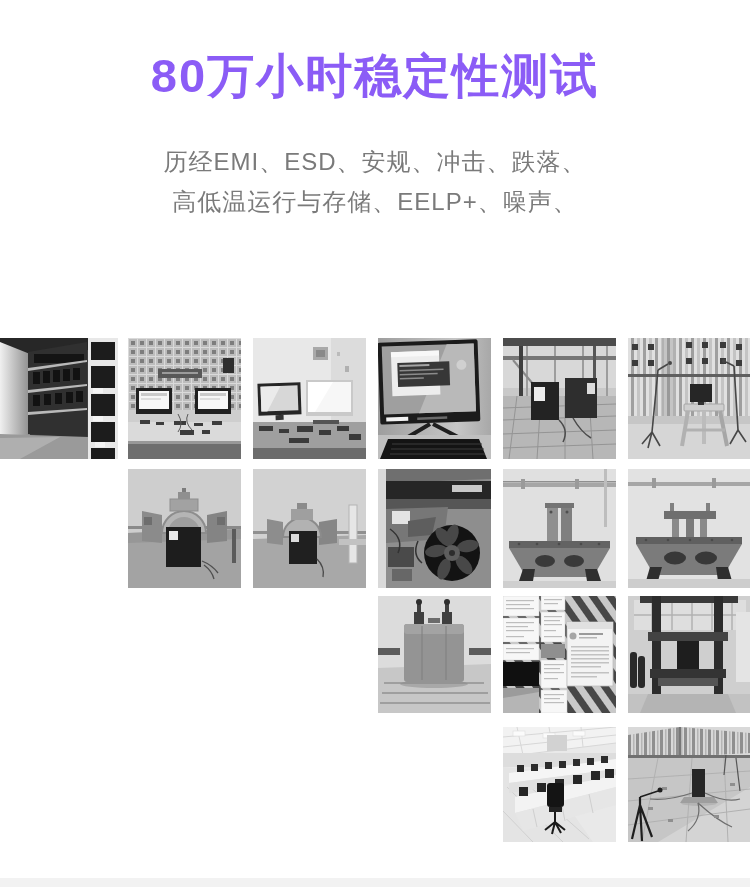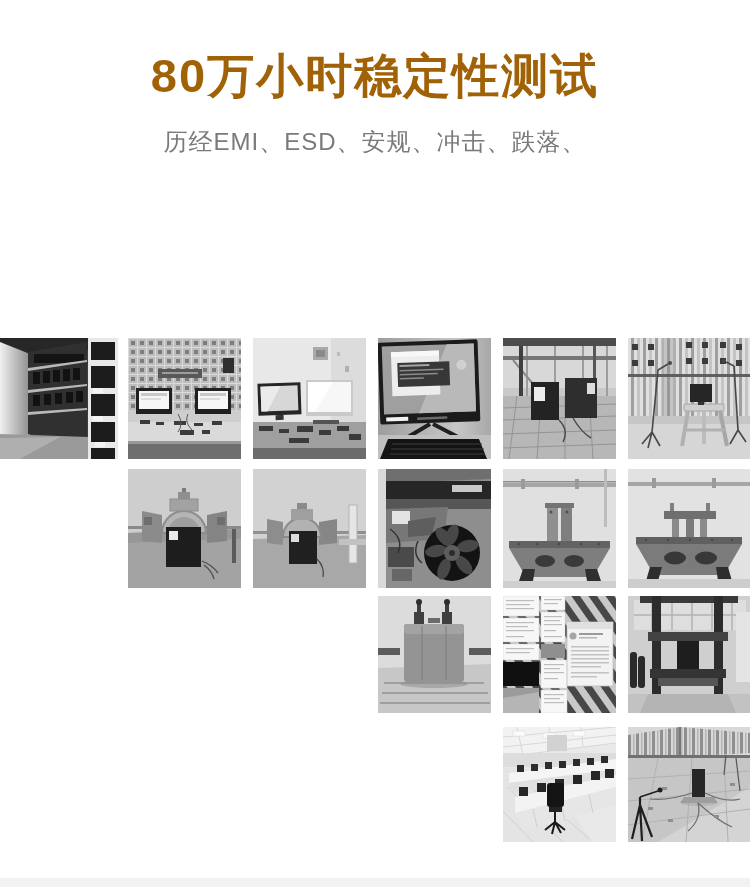--- a/index.html
+++ b/index.html
@@ -4,37 +4,38 @@
 <style>
   html,body{margin:0;padding:0;background:#ffffff;}
   .page{
     position:relative;width:750px;height:887px;margin:0 auto;
     background:#ffffff;overflow:hidden;
     font-family:"Liberation Sans","DejaVu Sans",sans-serif;
   }
   .hdr{position:absolute;top:48px;left:0;width:750px;text-align:center;}
   .hdr h1{
     margin:0;font-size:47px;line-height:56px;font-weight:bold;
-    color:#a16207;letter-spacing:2px;
+    color:#8b5cf6;letter-spacing:2px;
   }
-  .desc{margin-top:18px;font-size:24px;line-height:40px;color:#7a7a7a;letter-spacing:1px;}
+  .desc{margin-top:38px;font-size:24px;line-height:40px;color:#7a7a7a;letter-spacing:1px;}
   .desc div{white-space:nowrap;}
   .tile{position:absolute;overflow:hidden;background:#d9d9d9;}
   .tile svg{display:block;width:100%;height:100%;}
   .next-strip{position:absolute;left:0;top:878px;width:750px;height:9px;background:#f2f2f2;}
 </style>
 </head>
 <body>
 
 <div class="page">
 
   <div class="hdr">
     <h1>80万小时稳定性测试</h1>
     <div class="desc">
       <div>历经EMI、ESD、安规、冲击、跌落、</div>
+      <div>高低温运行与存储、EELP+、噪声、</div>
     </div>
   </div>
 
   <figure class="tile" style="left:0;top:338px;width:118px;height:121px;margin:0" aria-label="burn-in aging room with racks of devices">
     <svg viewBox="0 0 118 121" xmlns="http://www.w3.org/2000/svg">
       <defs>
           <linearGradient id="t1w" x1="0" y1="0" x2="1" y2="0">
             <stop offset="0" stop-color="#f0f0f0"></stop>
             <stop offset="1" stop-color="#8d8d8d"></stop>
           </linearGradient>

